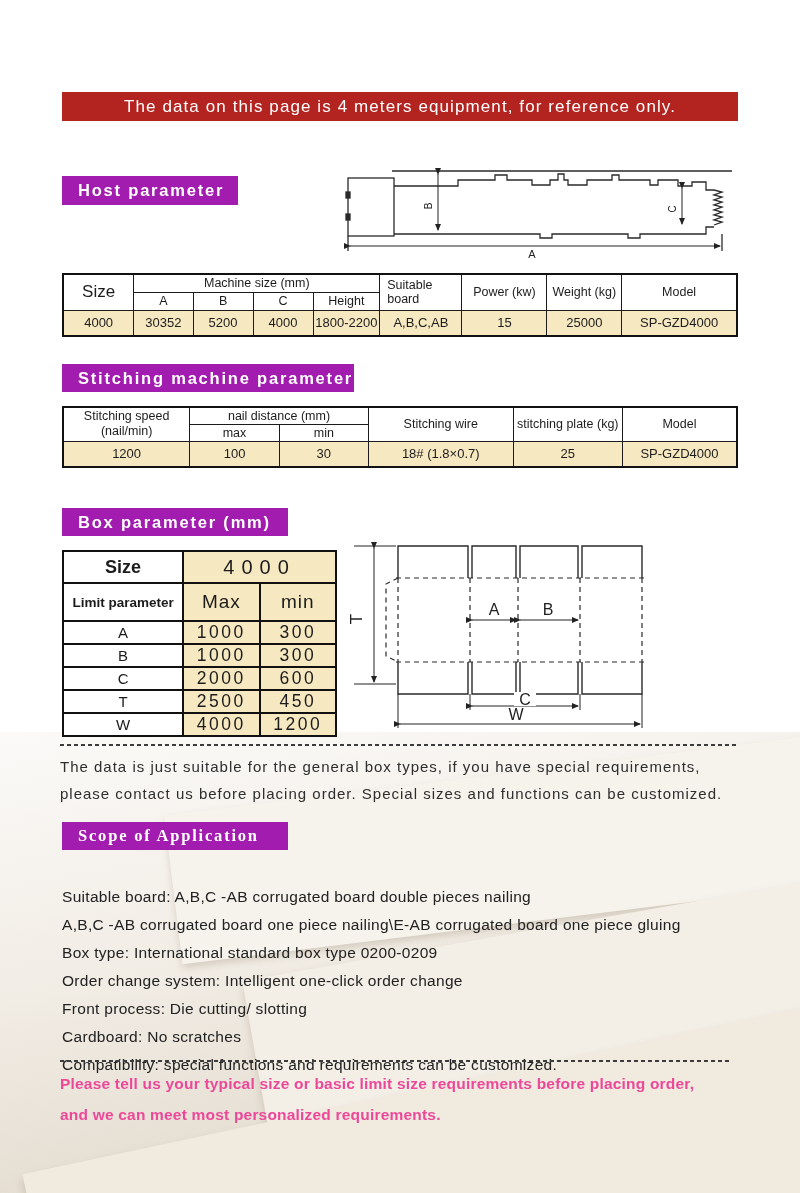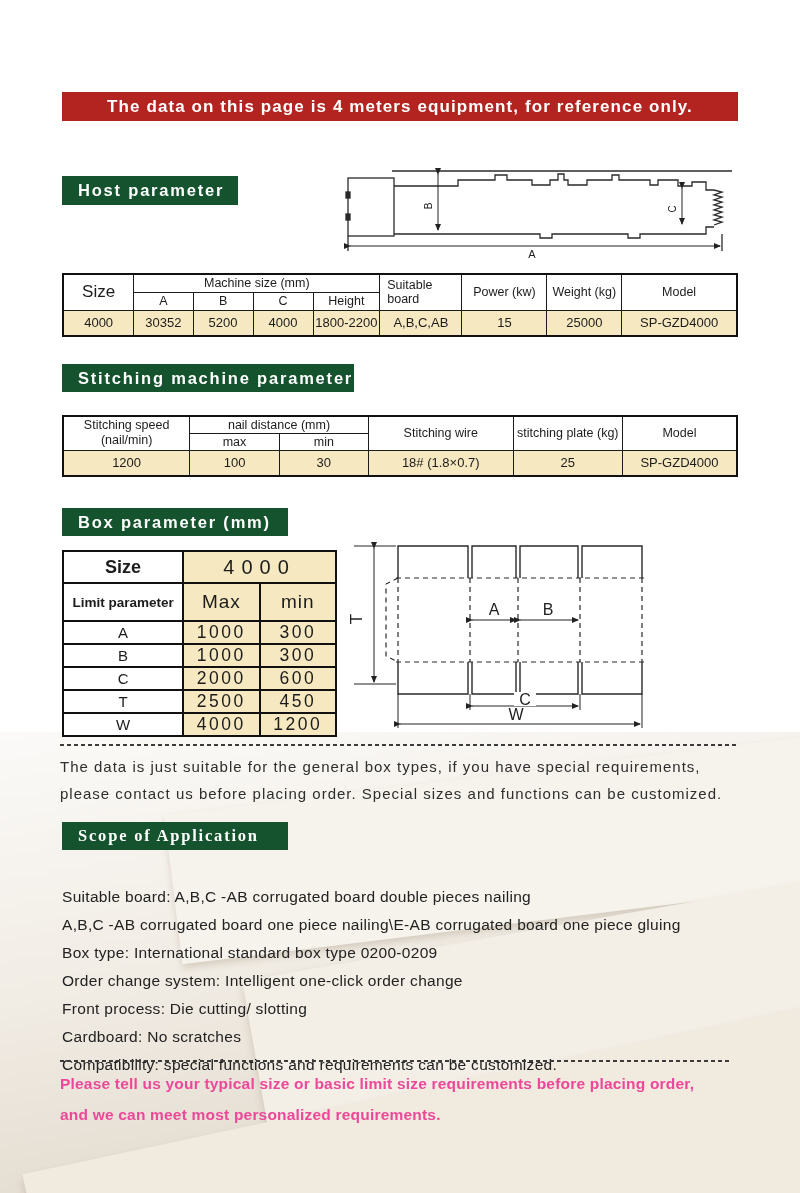--- a/index.html
+++ b/index.html
@@ -18,45 +18,45 @@
     box-shadow:0 4px 7px rgba(145,125,100,.28); }
   .sheet.s2 { top:168px; left:250px; width:920px; height:170px; transform:rotate(-10deg);
     background:#f3eee6; box-shadow:0 5px 9px rgba(140,120,95,.30); }
   .sheet.s3 { top:330px; left:40px; width:1050px; height:280px; transform:rotate(-12deg);
     background:#f0eadf; box-shadow:0 6px 10px rgba(135,115,90,.32); }
 
   .layer { position:absolute; z-index:2; }
 
   
   .banner { left:62px; top:92px; width:676px; height:29px; background:#b3231f;
-    color:#ffffff; font-weight:bold; font-size:17px; letter-spacing:1.1px;
+    color:#ffffff; font-weight:normal; font-size:17px; letter-spacing:1.1px;
     text-align:center; line-height:29px; white-space:nowrap; }
 
   
-  .sec-head { background:#14532d; color:#ffffff; font-weight:bold; font-size:16.5px;
+  .sec-head { background:#a21caf; color:#ffffff; font-weight:bold; font-size:16.5px;
     letter-spacing:1.8px; line-height:28px; padding-left:16px; white-space:nowrap; }
   .head-host   { left:62px; top:176px; width:176px; height:29px; line-height:29px; }
   .head-stitch { left:62px; top:364px; width:292px; height:28px; }
   .head-box    { left:62px; top:508px; width:226px; height:28px; }
   .head-scope  { left:62px; top:822px; width:226px; height:28px;font-family:Liberation Serif, serif; }
 
   
   table { border-collapse:collapse; table-layout:fixed; background:#ffffff;padding-left:32px; }
   th,td { border:1.5px solid #1b1b1b; text-align:center; vertical-align:middle;
     font-weight:normal; padding:0; }
   .cream { background:#f6e8c0; }
 
   .tbl-host { left:62px; top:273px; width:676px; border:2px solid #111; font-size:12.5px; }
   .tbl-host thead tr { height:18px; }
   .tbl-host .th-size { font-size:17px; }
   .tbl-host .th-suit { text-align:left; padding-left:7px; line-height:1.15; }
   .tbl-host tbody tr { height:26px; }
   .tbl-host tbody td { font-size:13px; }
 
-  .tbl-stitch { left:62px; top:406px; width:676px; border:2px solid #111; font-size:12.5px;margin-top:9px; }
+  .tbl-stitch { left:62px; top:406px; width:676px; border:2px solid #111; font-size:12.5px; }
   .tbl-stitch thead tr { height:17px; }
   .tbl-stitch .two-line { line-height:1.2; }
   .tbl-stitch tbody tr { height:26px; }
   .tbl-stitch tbody td { font-size:13px; }
 
   .tbl-box { left:62px; top:550px; width:275px; border:2px solid #111; }
   .tbl-box th,.tbl-box td { border:2px solid #111; }
   .tbl-box .r-size { height:32px; }
   .tbl-box .r-limit { height:38px; }
   .tbl-box .r-data { height:22px; }

